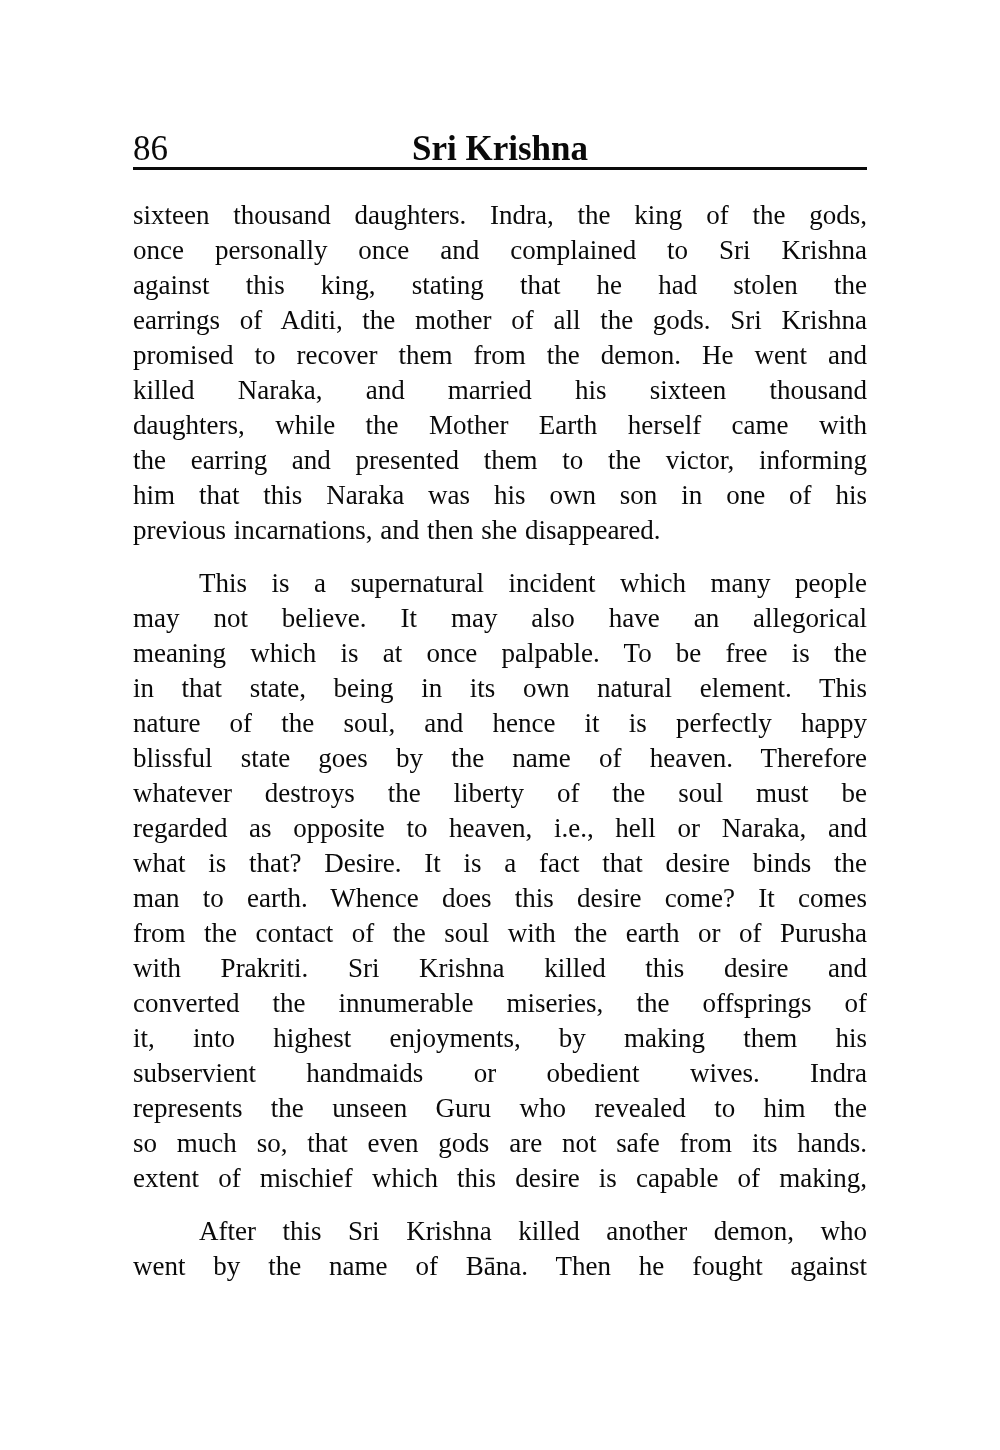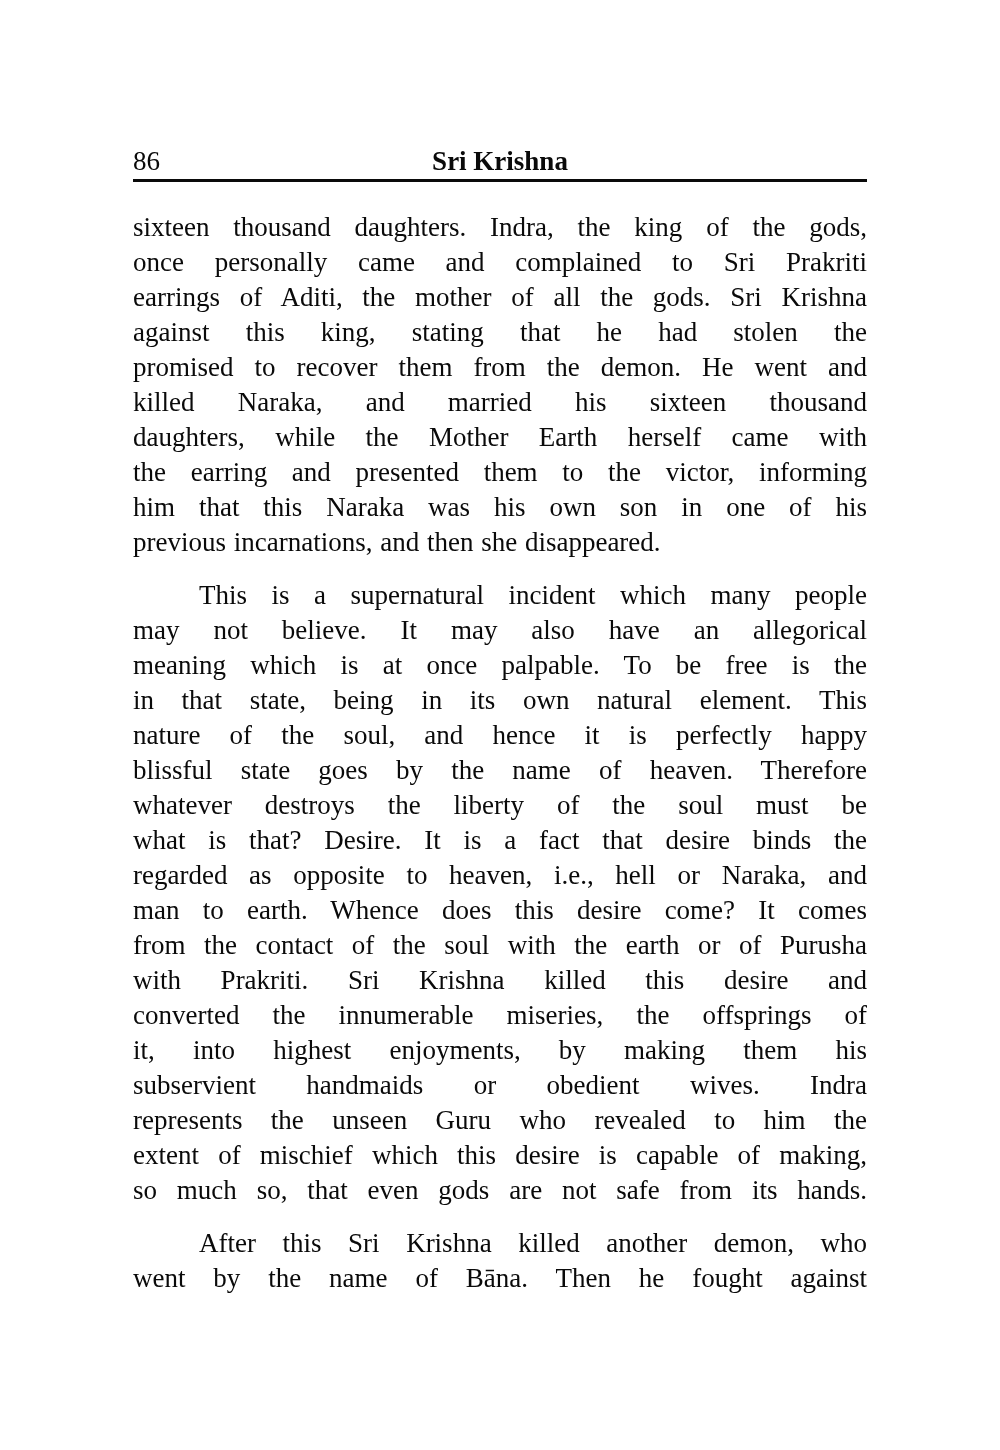--- a/index.html
+++ b/index.html
@@ -17,23 +17,23 @@
   }
   .page {
     position: absolute;
     left: 133px;
     top: 0;
     width: 734px;
   }
   .header {
     position: relative;
     margin-top: 134px;
-    padding-bottom: 15px;
+    padding-bottom: 3px;
     border-bottom: 3px solid #0a0a0a;
-    font-size: 27px;
+    font-size: 35px;
     line-height: 30px;
     height: 30px;
   }
   .page-number {
     position: absolute;
     left: 0;
     bottom: 3px;
   }
   .header-title {
     position: absolute;
@@ -72,50 +72,50 @@
 
   <div class="header">
     <span class="page-number">86</span>
     <span class="header-title">Sri Krishna</span>
   </div>
 
   <div class="body-text">
 
     <div class="paragraph">
       <div class="line">sixteen thousand daughters. Indra, the king of the gods,</div>
-      <div class="line">once personally came and complained to Sri Prakriti</div>
+      <div class="line">once personally once and complained to Sri Krishna</div>
+      <div class="line">against this king, stating that he had stolen the</div>
       <div class="line">earrings of Aditi, the mother of all the gods. Sri Krishna</div>
-      <div class="line">against this king, stating that he had stolen the</div>
       <div class="line">promised to recover them from the demon. He went and</div>
       <div class="line">killed Naraka, and married his sixteen thousand</div>
       <div class="line">daughters, while the Mother Earth herself came with</div>
       <div class="line">the earring and presented them to the victor, informing</div>
       <div class="line">him that this Naraka was his own son in one of his</div>
       <div class="line left-last">previous incarnations, and then she disappeared.</div>
     </div>
 
     <div class="paragraph">
       <div class="line indent">This is a supernatural incident which many people</div>
       <div class="line">may not believe. It may also have an allegorical</div>
       <div class="line">meaning which is at once palpable. To be free is the</div>
       <div class="line">in that state, being in its own natural element. This</div>
       <div class="line">nature of the soul, and hence it is perfectly happy</div>
       <div class="line">blissful state goes by the name of heaven. Therefore</div>
       <div class="line">whatever destroys the liberty of the soul must be</div>
+      <div class="line">regarded as opposite to heaven, i.e., hell or Naraka, and</div>
       <div class="line">what is that? Desire. It is a fact that desire binds the</div>
-      <div class="line">regarded as opposite to heaven, i.e., hell or Naraka, and</div>
       <div class="line">man to earth. Whence does this desire come? It comes</div>
       <div class="line">from the contact of the soul with the earth or of Purusha</div>
       <div class="line">with Prakriti. Sri Krishna killed this desire and</div>
       <div class="line">converted the innumerable miseries, the offsprings of</div>
       <div class="line">it, into highest enjoyments, by making them his</div>
       <div class="line">subservient handmaids or obedient wives. Indra</div>
       <div class="line">represents the unseen Guru who revealed to him the</div>
+      <div class="line">so much so, that even gods are not safe from its hands.</div>
       <div class="line">extent of mischief which this desire is capable of making,</div>
-      <div class="line">so much so, that even gods are not safe from its hands.</div>
     </div>
 
     <div class="paragraph">
       <div class="line indent">After this Sri Krishna killed another demon, who</div>
       <div class="line">went by the name of Bāna. Then he fought against</div>
     </div>
 
   </div>
 </div>
 

